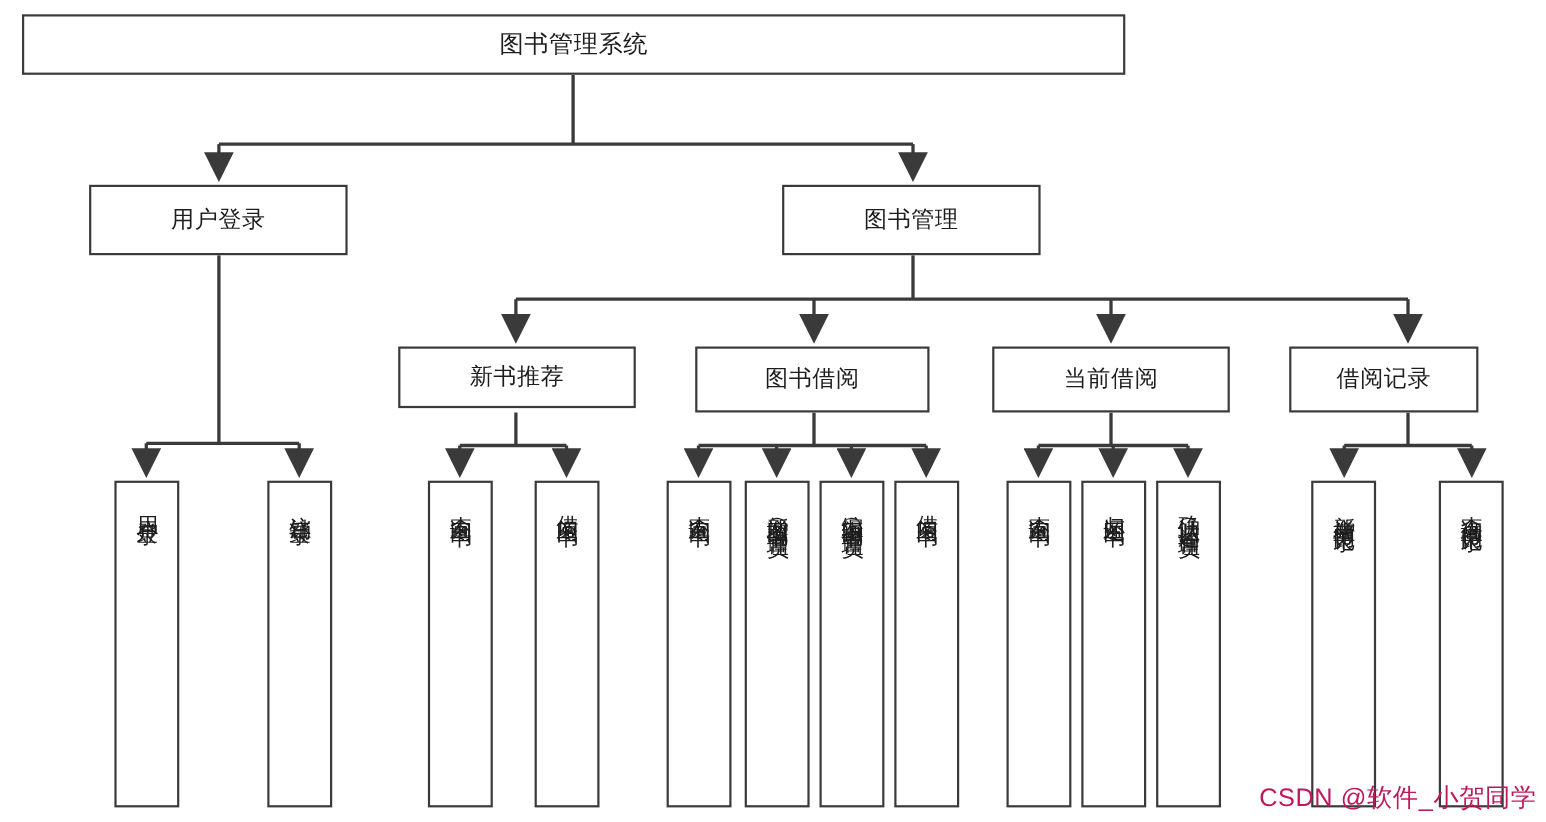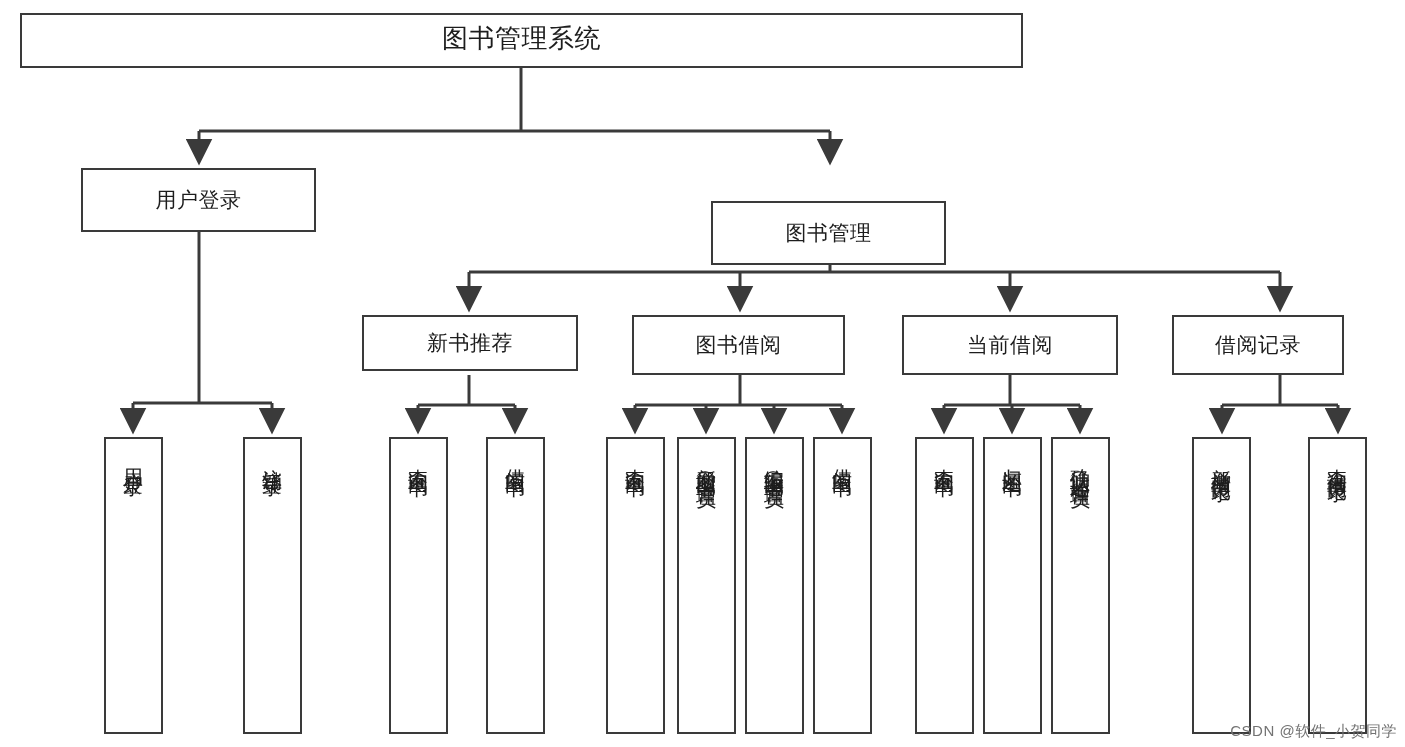--- a/index.html
+++ b/index.html
@@ -38,41 +38,40 @@
   .node .label {
     display: block;
     text-align: center;
     line-height: 1.12;
     letter-spacing: 0.5px;
   }
   .node.horiz .label {
     font-size: 21px;
   }
   .node.root .label {
-    font-size: 26px;
-    font-family: Liberation Mono, monospace;
+    font-size: 22px;
   }
   .node.vert {
     align-items: flex-start;
     padding-top: 14px;
   }
   .node.vert .label {
     writing-mode: vertical-rl;
     text-orientation: upright;
     font-size: 20px;
     letter-spacing: 3px;
     line-height: 1;
     white-space: nowrap;
   }
   #watermark {
     position: absolute;
     right: 8px;
     bottom: 6px;
-    font-size: 15px;
-    color: #737373;
+    font-size: 23px;
+    color: #be185d;
     z-index: 3;
     white-space: nowrap;
     letter-spacing: 0.5px;
   }
 </style>
 </head>
 <body>
 
 <div id="canvas">
 
@@ -126,21 +125,21 @@
     </g>
   </svg>
 
   <div class="node root horiz" style="left:20px; top:13px; width:1003px; height:55px;">
     <span class="label">图书管理系统</span>
   </div>
 
   <div class="node horiz" style="left:81px; top:168px; width:235px; height:64px;">
     <span class="label">用户登录</span>
   </div>
-  <div class="node horiz" style="left:711px; top:168px; width:235px; height:64px;margin-top:33px;">
+  <div class="node horiz" style="left:711px; top:168px; width:235px; height:64px;">
     <span class="label">图书管理</span>
   </div>
 
   <div class="node horiz" style="left:362px; top:315px; width:216px; height:56px;">
     <span class="label">新书推荐</span>
   </div>
   <div class="node horiz" style="left:632px; top:315px; width:213px; height:60px;">
     <span class="label">图书借阅</span>
   </div>
   <div class="node horiz" style="left:902px; top:315px; width:216px; height:60px;">

